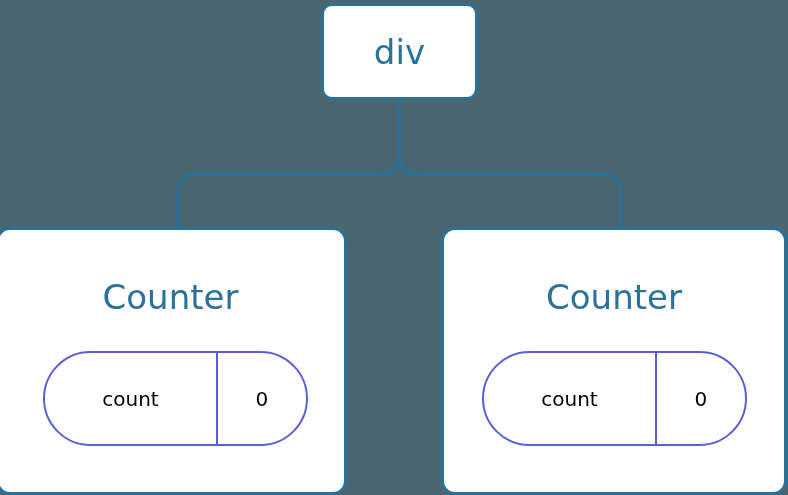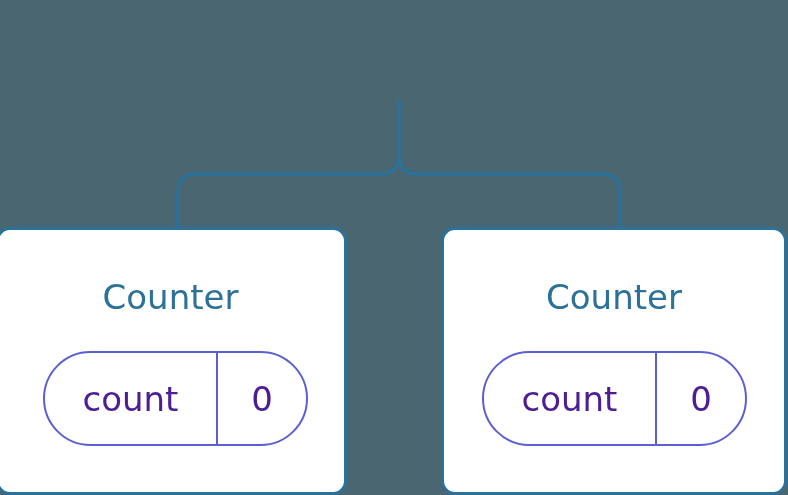--- a/index.html
+++ b/index.html
@@ -108,22 +108,22 @@
   .node-child.right .state-pill {
     left: 38px;
     width: 265px;
   }
 
   .pill-key,
   .pill-value {
     display: flex;
     align-items: center;
     justify-content: center;
-    font-size: 34px;
-    color: #4c1d95;
+    font-size: 20px;
+    color: #000000;
     line-height: 1;
     white-space: nowrap;
   }
   .pill-key {
     flex: 0 0 65.5%;
   }
   .pill-value {
     flex: 1 1 auto;
     border-left: 2px solid #5b5fd4;
   }
@@ -142,20 +142,23 @@
              Q 178 174 178 192
              L 178 231" fill="none" stroke="#2b7199" stroke-width="3.4" stroke-linecap="butt" stroke-linejoin="round"></path>
     <path d="M 399 100
              L 399 155
              Q 399 174 418 174
              L 602 174
              Q 620 174 620 192
              L 620 231" fill="none" stroke="#2b7199" stroke-width="3.4" stroke-linecap="butt" stroke-linejoin="round"></path>
   </svg>
 
+  <div class="node node-root">
+    <span class="node-title">div</span>
+  </div>
 
   <div class="node node-child left">
     <div class="node-title">Counter</div>
     <div class="state-pill">
       <div class="pill-key">count</div>
       <div class="pill-value">0</div>
     </div>
   </div>
 
   <div class="node node-child right">

